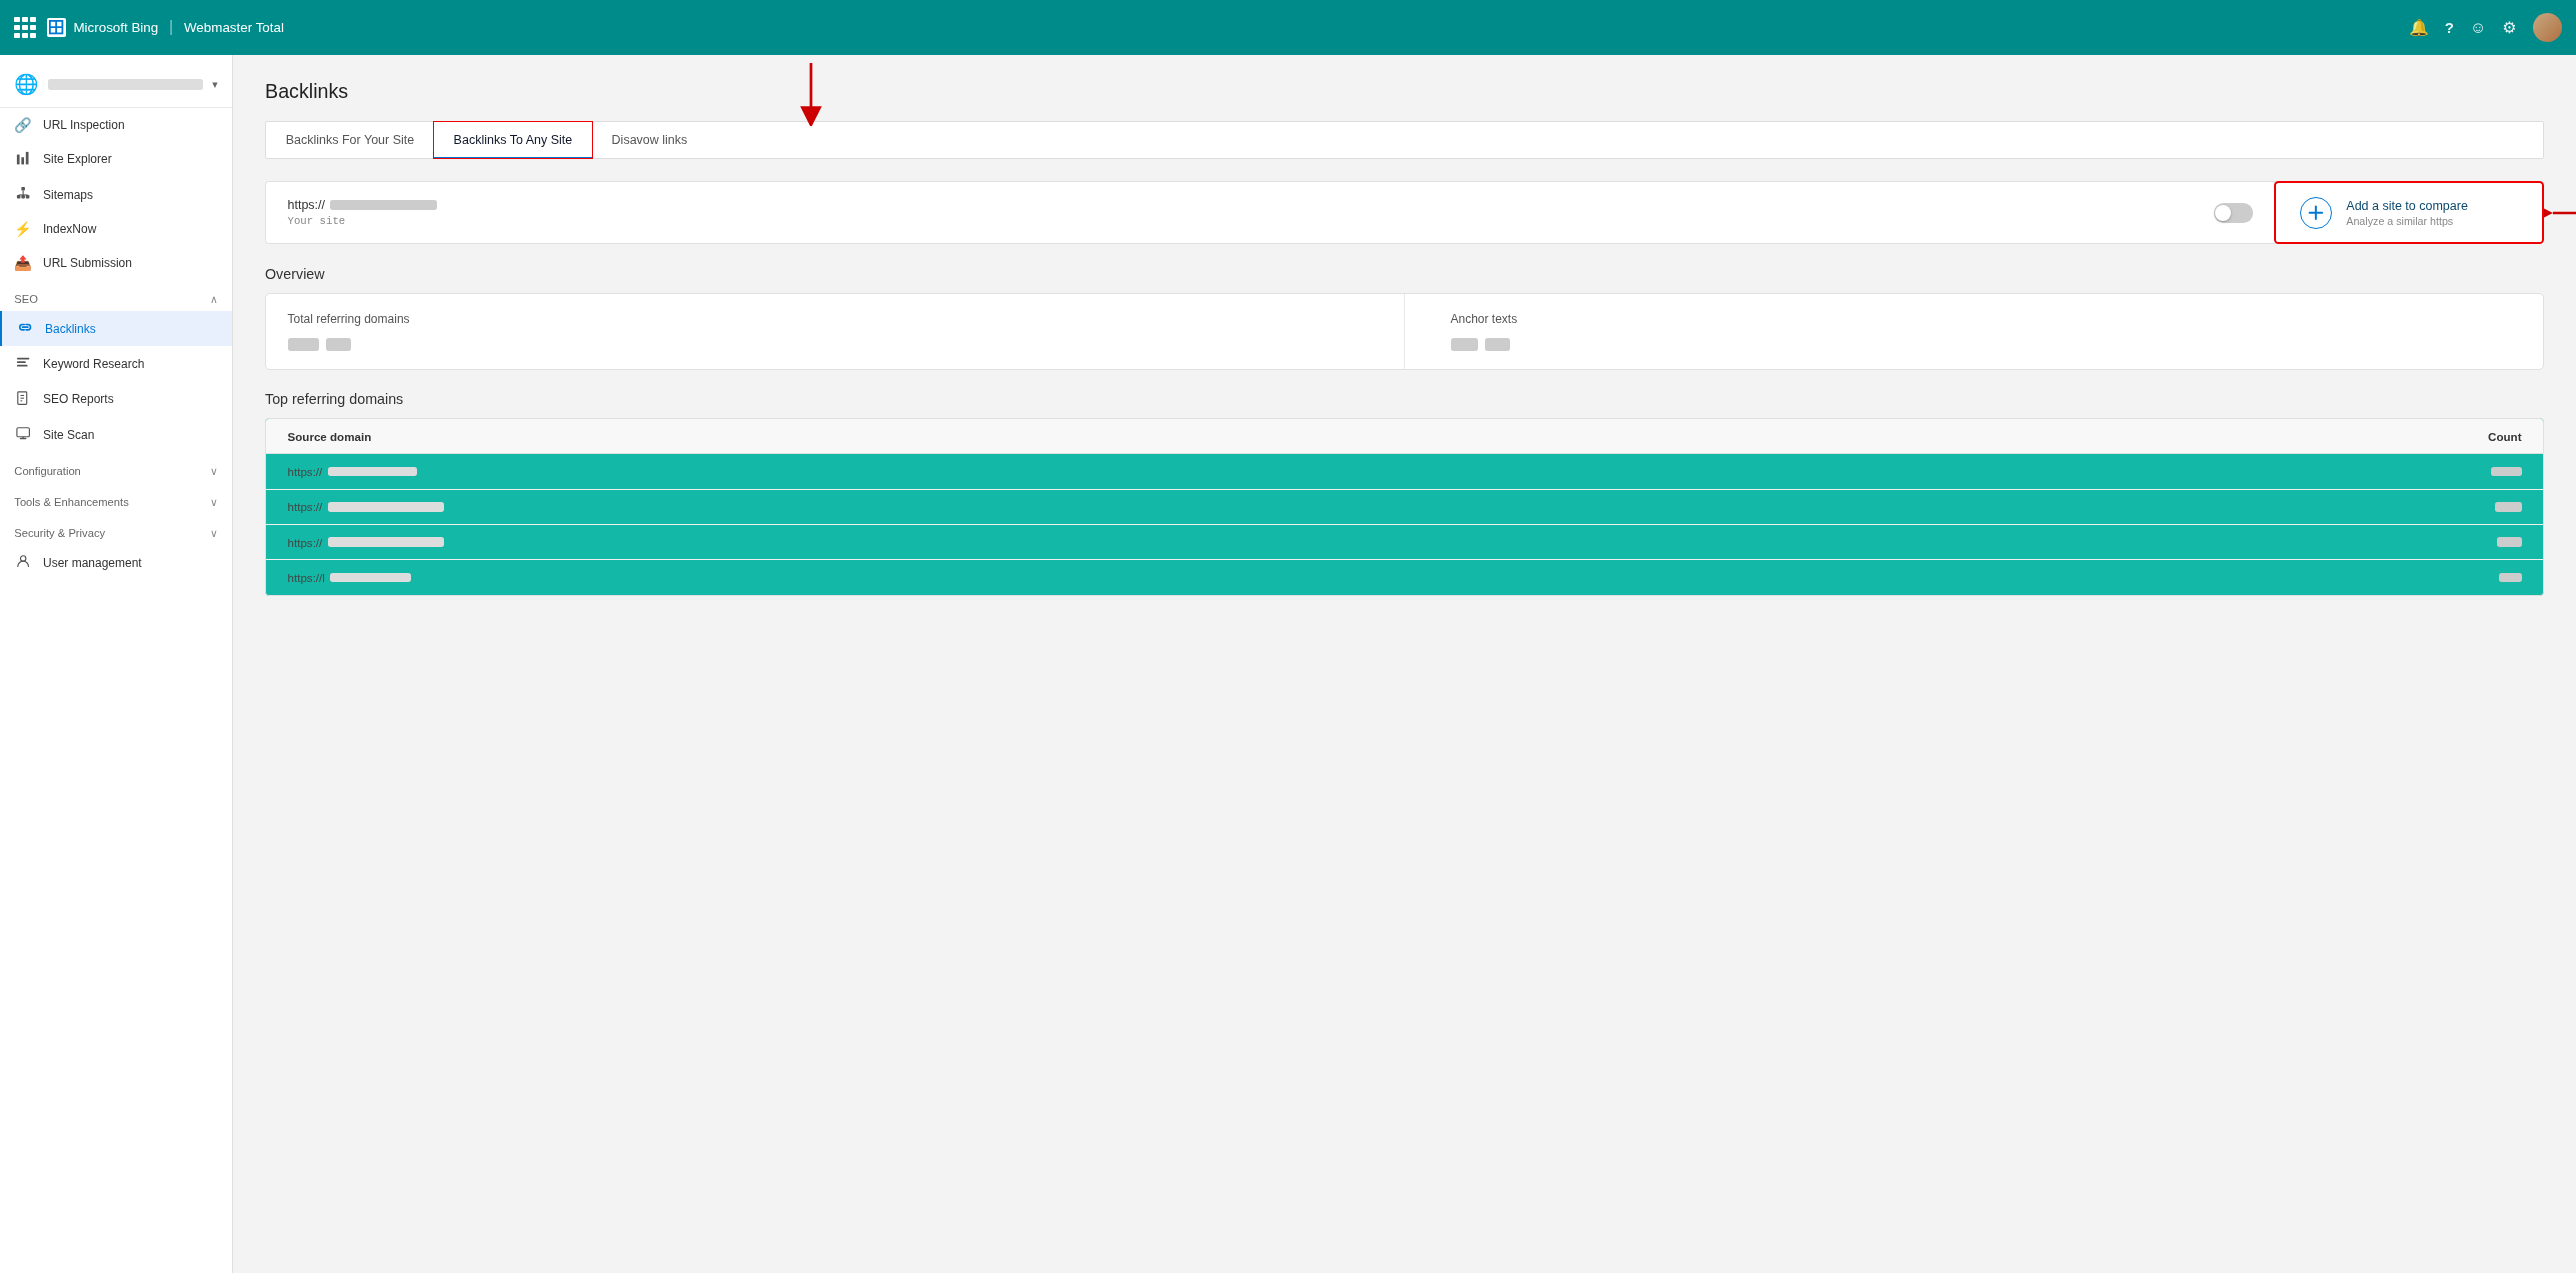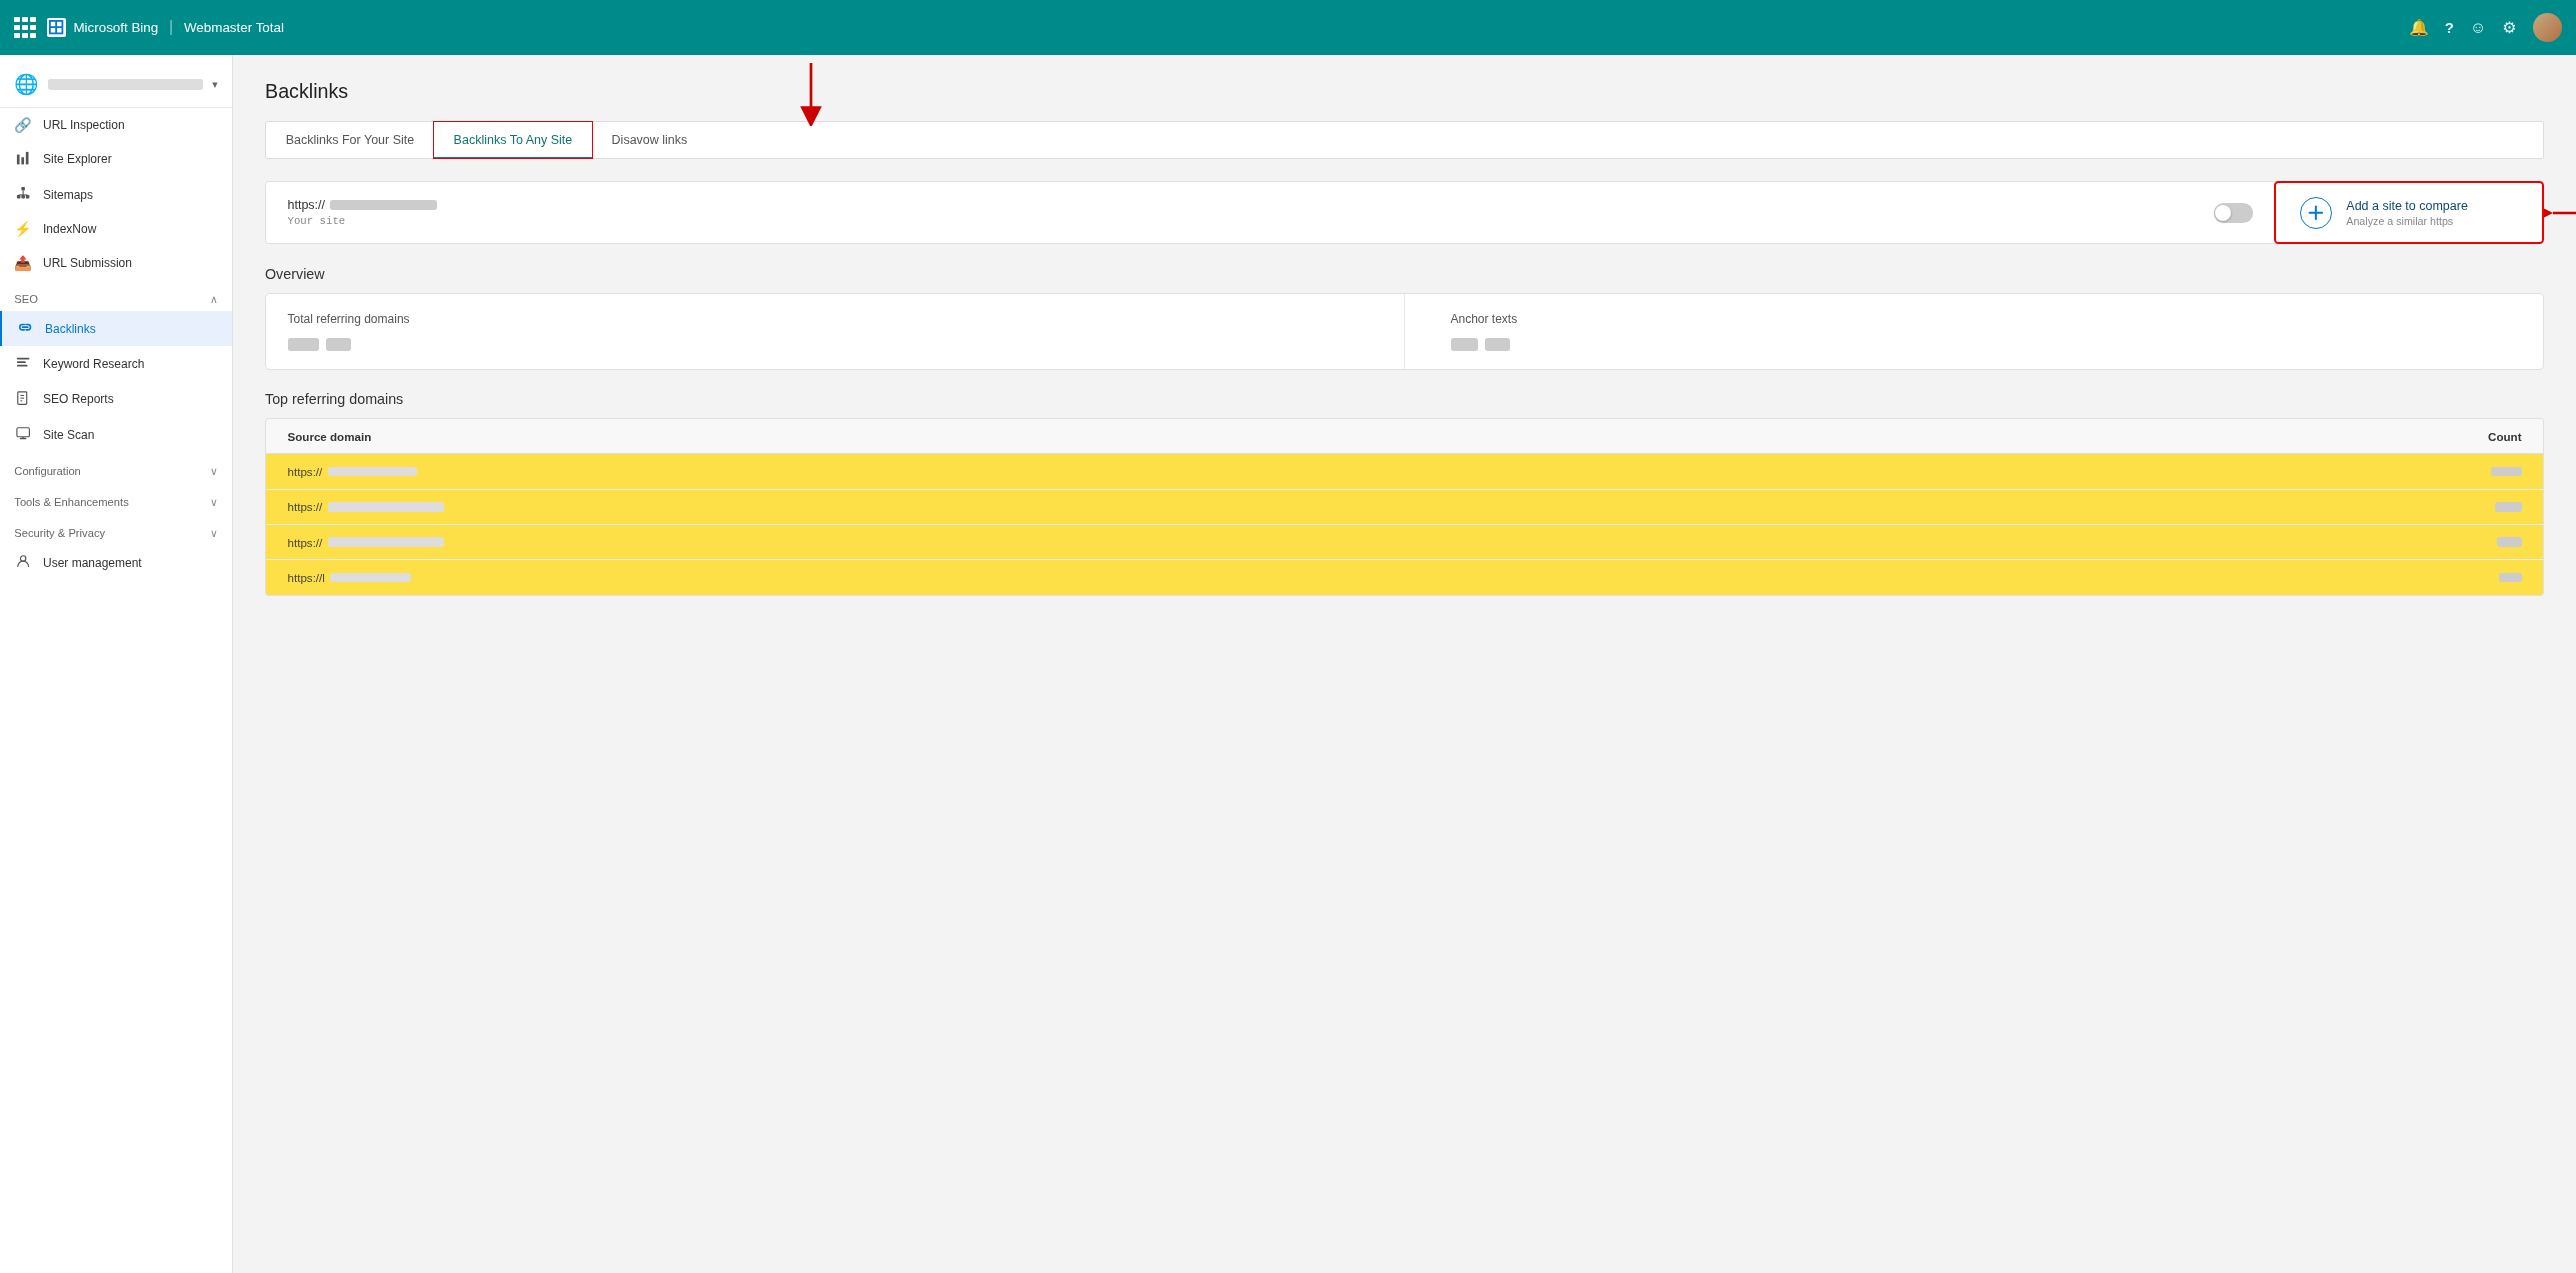--- a/index.html
+++ b/index.html
@@ -182,21 +182,21 @@
     }
     .tab {
       padding: 10.7px 19.7px;
       font-size: 12.5px;
       color: #555;
       cursor: pointer;
       border-bottom: 1.8px solid transparent;
       white-space: nowrap;
     }
     .tab.active {
-      color: #0f766e;
+      color: #0f172a;
       border-bottom: 1.8px solid #0078d4;
       font-weight: 500;
       outline: 1.8px solid #e00;
       outline-offset: 0.9px;
     }
 
     
     .compare-section {
       background: white;
       border: 0.9px solid #e0e0e0;
@@ -307,21 +307,21 @@
     .blurred-value {
       display: inline-block;
       background: #ccc;
       border-radius: 2.7px;
       height: 12.5px;
       vertical-align: middle;
     }
 
     
     .referring-table {
-      background: #fde047;
+      background: #14b8a6;
       border: 0.9px solid #e0e0e0;
       border-radius: 3.6px;
       overflow: hidden;
     }
     .referring-table-header {
       display: flex;
       justify-content: space-between;
       padding: 10.7px 21.5px;
       background: #f8f8f8;
       border-bottom: 0.9px solid #e0e0e0;

